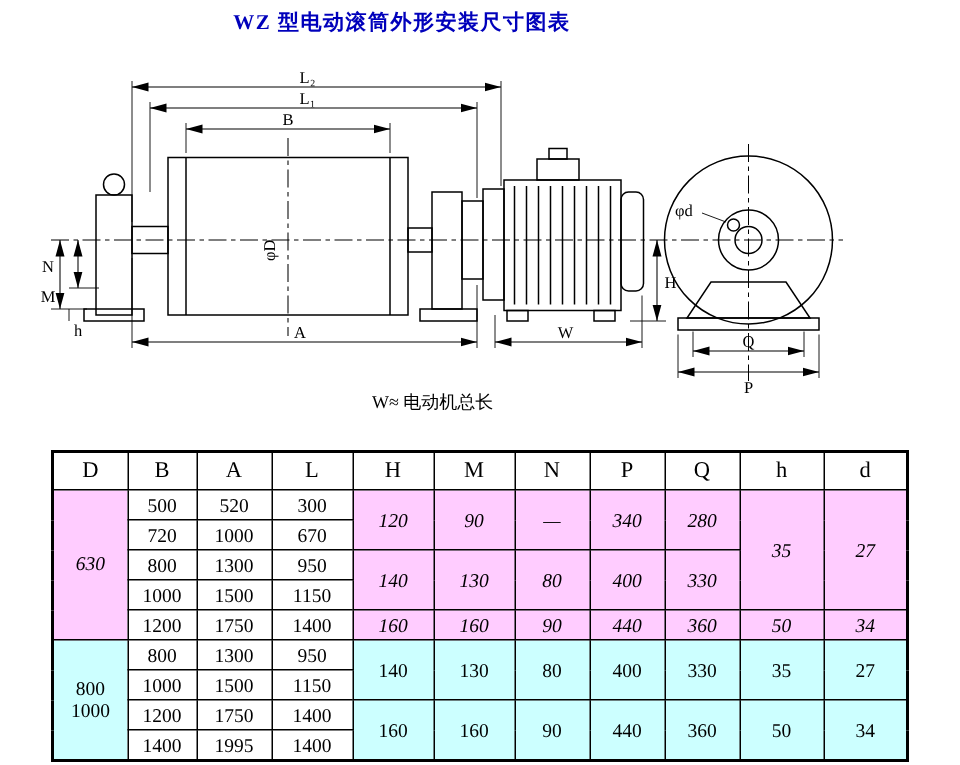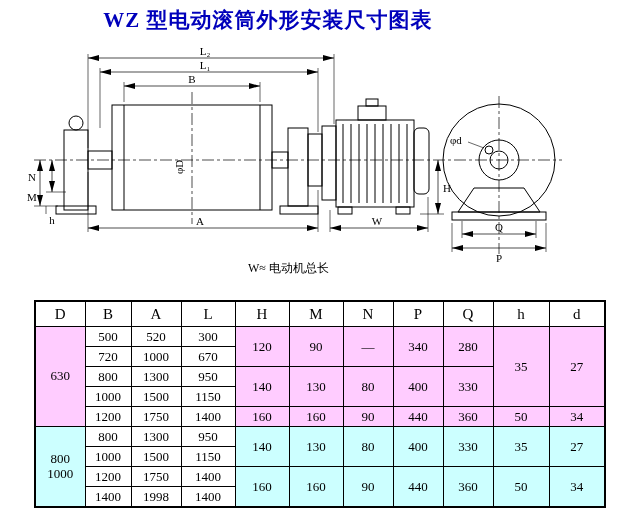--- a/index.html
+++ b/index.html
@@ -2,42 +2,42 @@
 <html><head>
 <meta charset="utf-8">
 <style>
   html,body{margin:0;padding:0;}
   body{
     width:640px;height:510px;position:relative;background:#ffffff;
     font-family:"Liberation Serif",serif;color:#000;overflow:hidden;
   }
   .title{
     position:absolute;top:6px;left:0;width:536px;text-align:center;
-    font-size:21px;font-weight:bold;color:#0000bb;letter-spacing:1px;
+    font-size:14px;font-weight:bold;color:#0000bb;letter-spacing:1px;
   }
   .drawing{position:absolute;top:42px;left:0;}
   
   .ln{stroke:#000;fill:none;stroke-width:1;}
   .cl{stroke:#000;fill:none;stroke-width:.7;stroke-dasharray:12 3 3 3;}
   .ext{stroke:#000;fill:none;stroke-width:.6;}
   .dim{stroke:#000;fill:none;stroke-width:.7;marker-start:url(#ar);marker-end:url(#ar);}
   .lbl{font-family:"Liberation Serif",serif;font-size:11px;fill:#000;}
   .note{font-family:"Liberation Serif",serif;font-size:12px;fill:#000;}
   #ar path{fill:#000;stroke:none;}
   
   .dim-table{
     position:absolute;top:300px;left:34px;border-collapse:collapse;
     table-layout:fixed;width:572px;border:2px solid #000;
   }
   .dim-table td{
     border:1px solid #000;text-align:center;vertical-align:middle;
     font-size:13px;padding:0;height:19px;background:#fff;
   }
   .dim-table tr.hdr td{height:24px;font-size:15px;}
-  .g1{background:#ffccff !important;}
+  .g1{background:#ffccff !important;font-style:italic;}
   .g2{background:#ccffff !important;}
   .dcell{white-space:pre-line;line-height:1.15;font-size:14px;}
 </style>
 </head>
 <body>
 
 <div class="title">WZ 型电动滚筒外形安装尺寸图表</div>
 
 <svg class="drawing" width="640" height="255" viewBox="0 0 640 255">
   <defs>
@@ -253,17 +253,17 @@
       <td class="g2" rowspan="2">160</td>
       <td class="g2" rowspan="2">160</td>
       <td class="g2" rowspan="2">90</td>
       <td class="g2" rowspan="2">440</td>
       <td class="g2" rowspan="2">360</td>
       <td class="g2" rowspan="2">50</td>
       <td class="g2" rowspan="2">34</td>
     </tr>
     <tr>
       <td>1400</td>
-      <td>1998</td>
+      <td>1995</td>
       <td>1400</td>
     </tr>
   </tbody>
 </table>
 
 </body></html>

